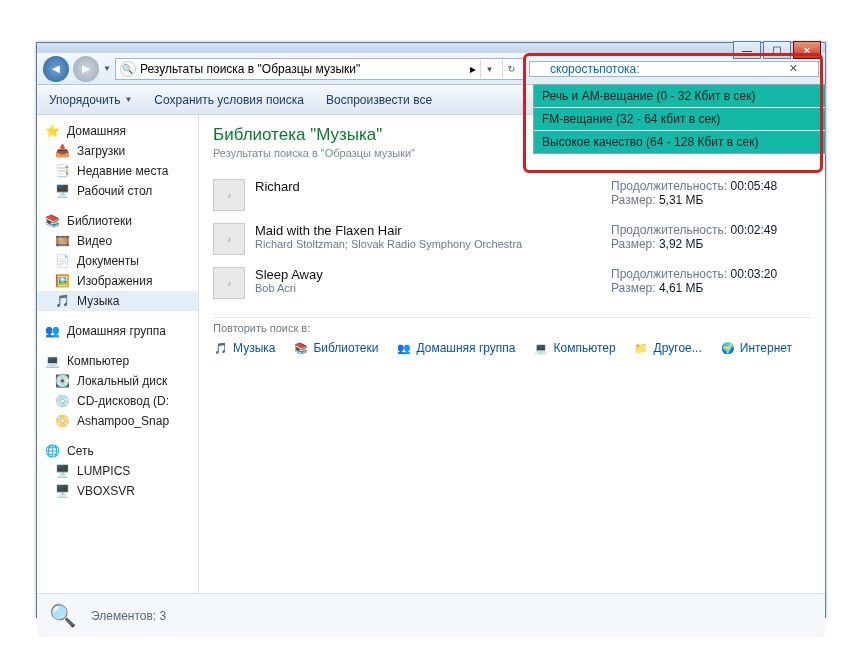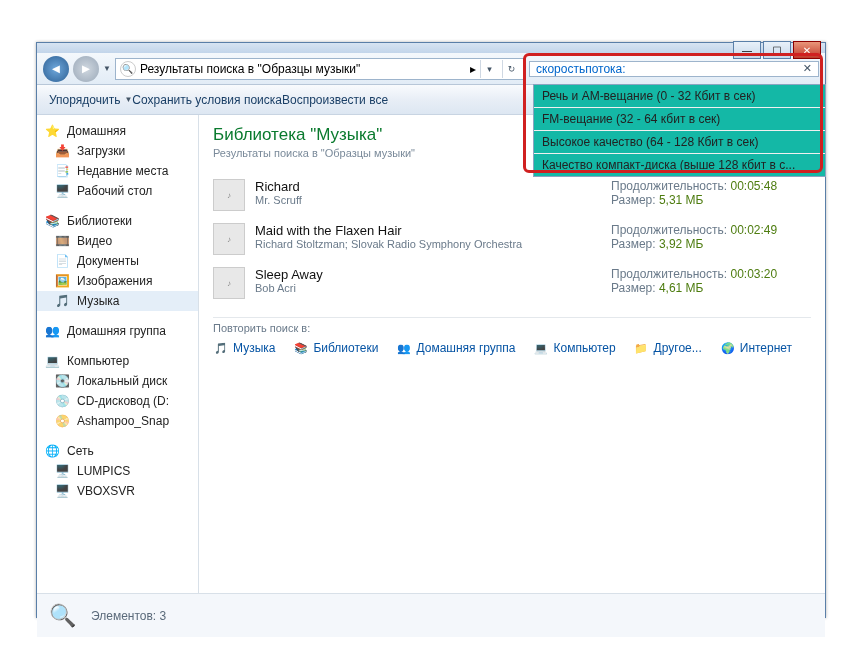--- a/index.html
+++ b/index.html
@@ -12,46 +12,46 @@
 .win-btn { width: 28px; height: 18px; border: 1px solid #5a7fa8; background: linear-gradient(#e8f0f9,#c8d8ea); display: flex; align-items: center; justify-content: center; font-size: 10px; }
 .win-btn.close { background: linear-gradient(#e9967a,#c0392b); color: #fff; border-color: #8b0000; }
 
 .nav-row { height: 32px; background: linear-gradient(#f4f8fc,#e2ecf6); display: flex; align-items: center; padding: 0 6px; gap: 4px; border-bottom: 1px solid #b8c7d8; }
 .nav-btn { width: 26px; height: 26px; border-radius: 50%; background: radial-gradient(#6fa8dc,#2c5f93); display: flex; align-items: center; justify-content: center; color: #fff; font-size: 13px; }
 .nav-btn.disabled { background: radial-gradient(#d0d8e0,#9aa8b8); }
 .addr-bar { flex: 1; height: 22px; border: 1px solid #9db4cc; background: #fff; display: flex; align-items: center; padding: 0 4px; gap: 4px; }
 .addr-icon { width: 16px; height: 16px; background: #fff; border: 1px solid #ccc; border-radius: 50%; display: flex; align-items: center; justify-content: center; font-size: 9px; }
 .addr-text { flex: 1; }
 .addr-btn { width: 18px; height: 18px; display: flex; align-items: center; justify-content: center; color: #456; font-size: 9px; border-left: 1px solid #cfd8e3; }
-.search-box { width: 290px; height: 16px; border: 1px solid #9db4cc; background: #fff; display: flex; align-items: center; padding: 0 6px; position: relative; }
+.search-box { width: 290px; height: 16px; border: 1px solid #9db4cc; background: #fff; display: flex; align-items: center; padding: 0 20px; position: relative; }
 .search-text { color: #0066cc; flex: 1; }
 .search-clear { color: #456; font-size: 11px; cursor: pointer; }
 
-.toolbar { height: 30px; background: linear-gradient(#f9fbfd,#e8eef6,#dde7f2); display: flex; align-items: center; padding: 0 12px; border-bottom: 1px solid #c8d4e2; }
+.toolbar { height: 30px; background: linear-gradient(#f9fbfd,#e8eef6,#dde7f2); display: flex; align-items: center; padding: 0 12px; gap: 22px; border-bottom: 1px solid #c8d4e2; }
 .toolbar-item { color: #1a3f66; display: flex; align-items: center; gap: 4px; }
 
 .body-row { display: flex; height: 478px; }
 .sidebar { width: 162px; border-right: 1px solid #d8e0e8; overflow: hidden; padding: 6px 0; }
 .side-group { margin-bottom: 10px; }
 .side-item { display: flex; align-items: center; gap: 6px; padding: 2px 8px 2px 18px; color: #222; white-space: nowrap; }
 .side-item.header { padding-left: 8px; font-weight: normal; }
 .side-item.selected { background: #e4eef8; }
 .side-icon { width: 16px; height: 16px; display: inline-flex; align-items: center; justify-content: center; font-size: 12px; }
 
 .content { flex: 1; padding: 10px 14px 0 14px; position: relative; }
 .lib-title { color: #0a7a2e; font-size: 17px; margin-bottom: 2px; }
 .lib-sub { color: #7a8a9a; font-size: 11px; margin-bottom: 14px; }
 
 .result-row { display: flex; align-items: flex-start; gap: 10px; padding: 6px 0; }
 .thumb { width: 32px; height: 32px; background: #e8e8e8; border: 1px solid #ccc; display: flex; align-items: center; justify-content: center; font-size: 8px; color: #888; }
 .result-main { flex: 1; }
 .result-title { font-size: 13px; color: #111; }
 .result-artist { font-size: 11px; color: #6a7a8a; }
 .result-meta { text-align: left; font-size: 11px; color: #6a7a8a; min-width: 200px; }
-.result-meta .val { color: #4d7c0f; text-align: right; }
+.result-meta .val { color: #0f172a; text-align: right; }
 
 .repeat-row { margin-top: 12px; padding-top: 4px; border-top: 1px solid #e4e8ec; }
 .repeat-label { color: #6a7a8a; font-size: 11px; margin-bottom: 6px; }
 .repeat-links { display: flex; gap: 18px; flex-wrap: wrap; }
 .repeat-link { color: #0654a4; display: flex; align-items: center; gap: 4px; font-size: 12px; }
 .rl-icon { width: 16px; height: 16px; display: inline-flex; align-items: center; justify-content: center; font-size: 11px; }
 
 .statusbar { height: 44px; border-top: 1px solid #d8e0e8; display: flex; align-items: center; padding: 0 10px; gap: 12px; background: #f4f7fb; }
 .status-icon { width: 32px; height: 32px; display: flex; align-items: center; justify-content: center; font-size: 22px; }
 .status-text { color: #5a6a7a; }
@@ -91,21 +91,20 @@
     <div class="search-box">
       <span class="search-text">скоростьпотока:</span>
       <span class="search-clear">✕</span>
     </div>
   </div>
 
   <div class="suggest-box">
     <div class="suggest-item">Речь и AM-вещание (0 - 32 Кбит в сек)</div>
     <div class="suggest-item">FM-вещание (32 - 64 кбит в сек)</div>
     <div class="suggest-item">Высокое качество (64 - 128 Кбит в сек)</div>
-    <div class="suggest-item">Качество компакт-диска (выше 128 кбит в с...</div>
   </div>
 
   <div class="highlight-box"></div>
 
   <div class="toolbar">
     <span class="toolbar-item">
         <span>Упорядочить</span> 
         <span class="chev">▼</span>
       </span>
     <span class="toolbar-item">Сохранить условия поиска</span>
@@ -195,21 +194,20 @@
     </div>
 
     <div class="content">
       <div class="lib-title">Библиотека "Музыка"</div>
       <div class="lib-sub">Результаты поиска в "Образцы музыки"</div>
 
       <div class="result-row">
         <div class="thumb">♪</div>
         <div class="result-main">
           <div class="result-title">Richard</div>
-          <div class="result-artist">Mr. Scruff</div>
         </div>
         <div class="result-meta">
           <div><span>Продолжительность:</span> <span class="val">00:05:48</span></div>
           <div><span>Размер:</span> <span class="val">5,31 МБ</span></div>
         </div>
       </div>
 
       <div class="result-row">
         <div class="thumb">♪</div>
         <div class="result-main">

